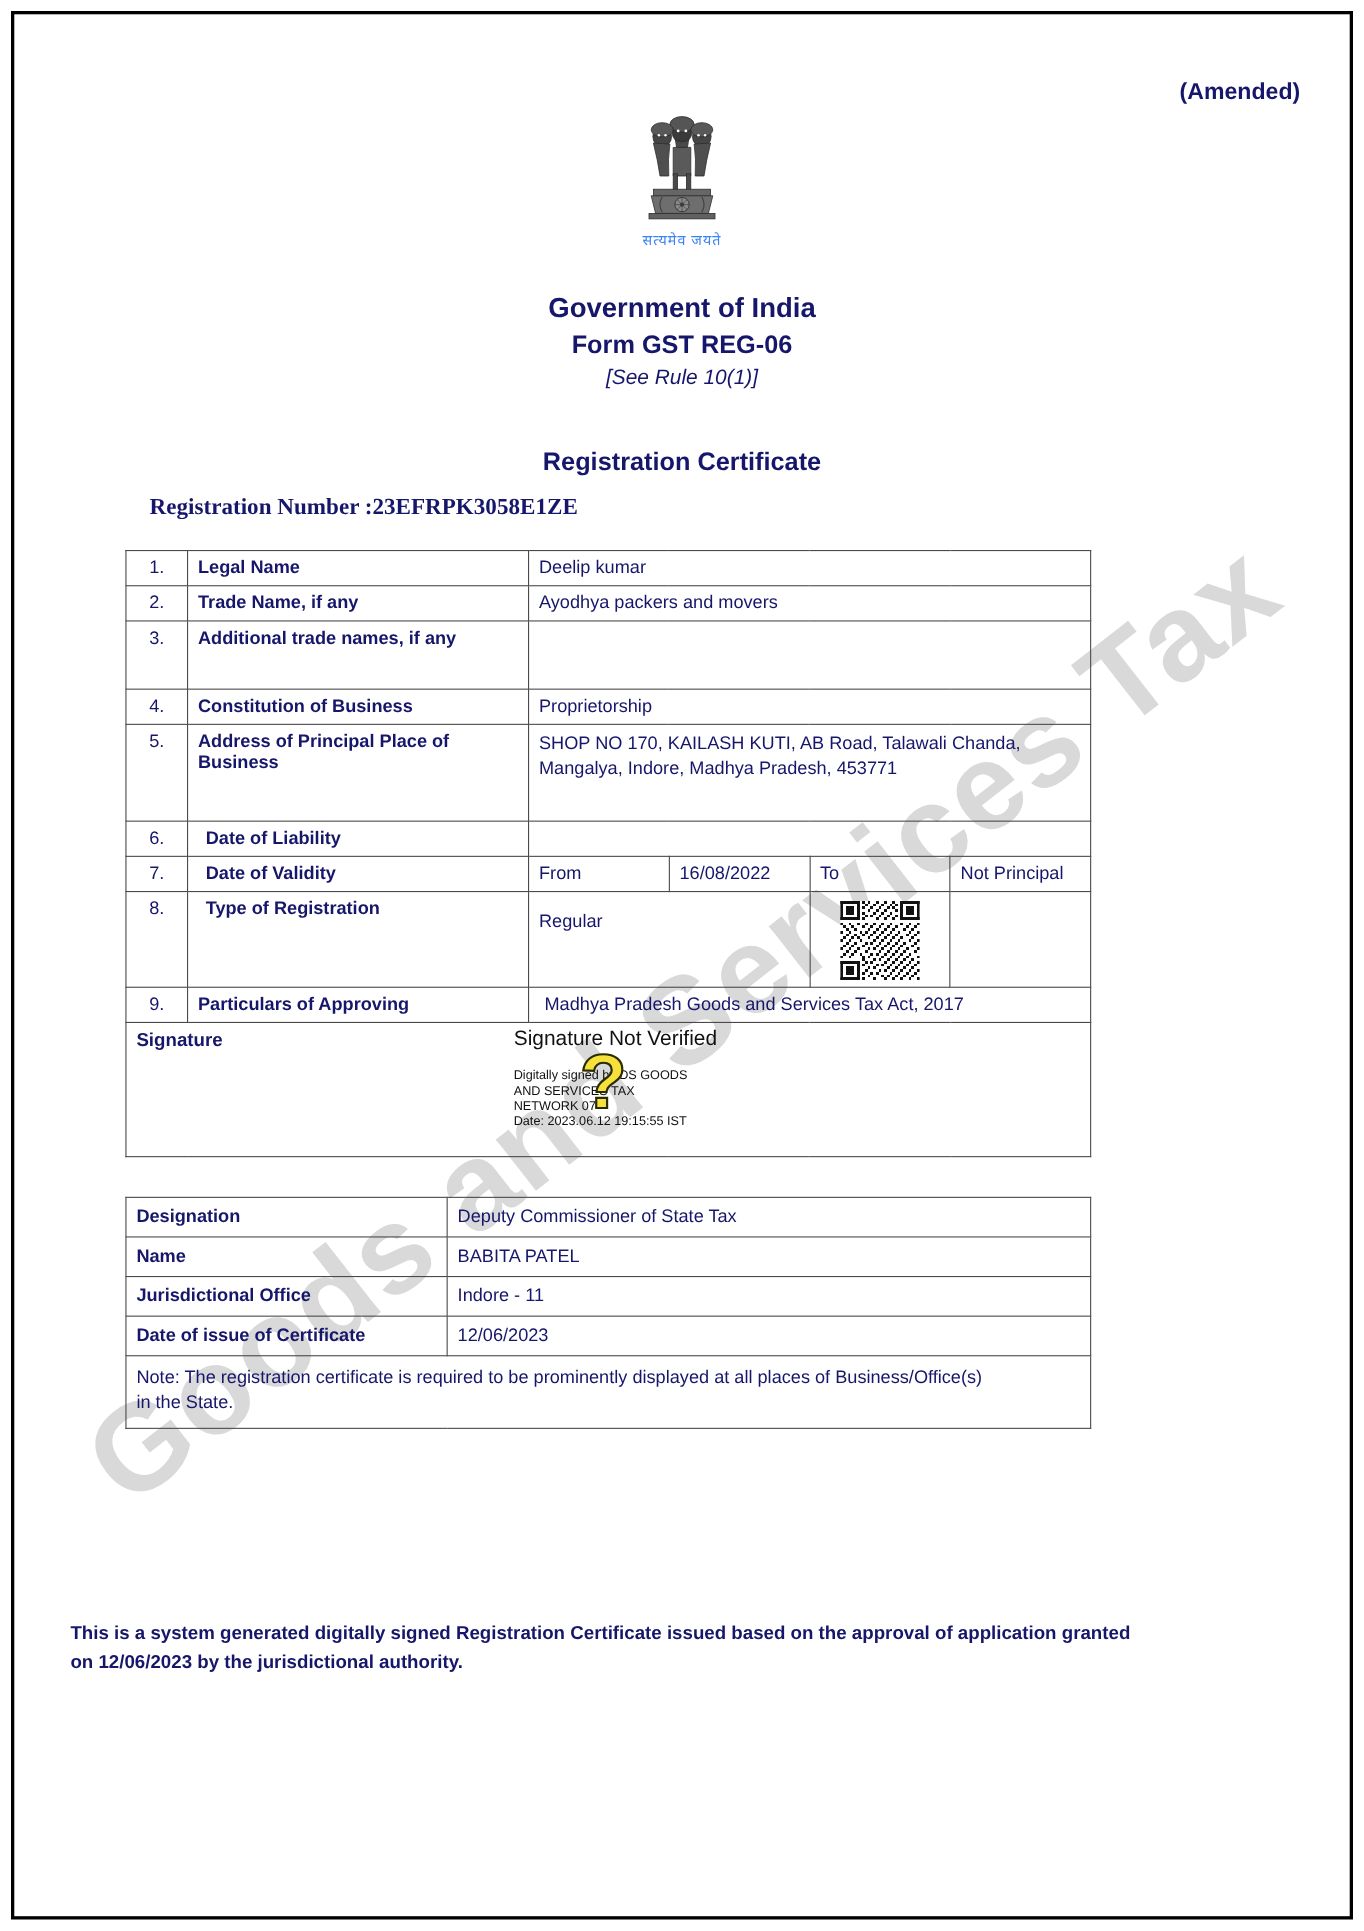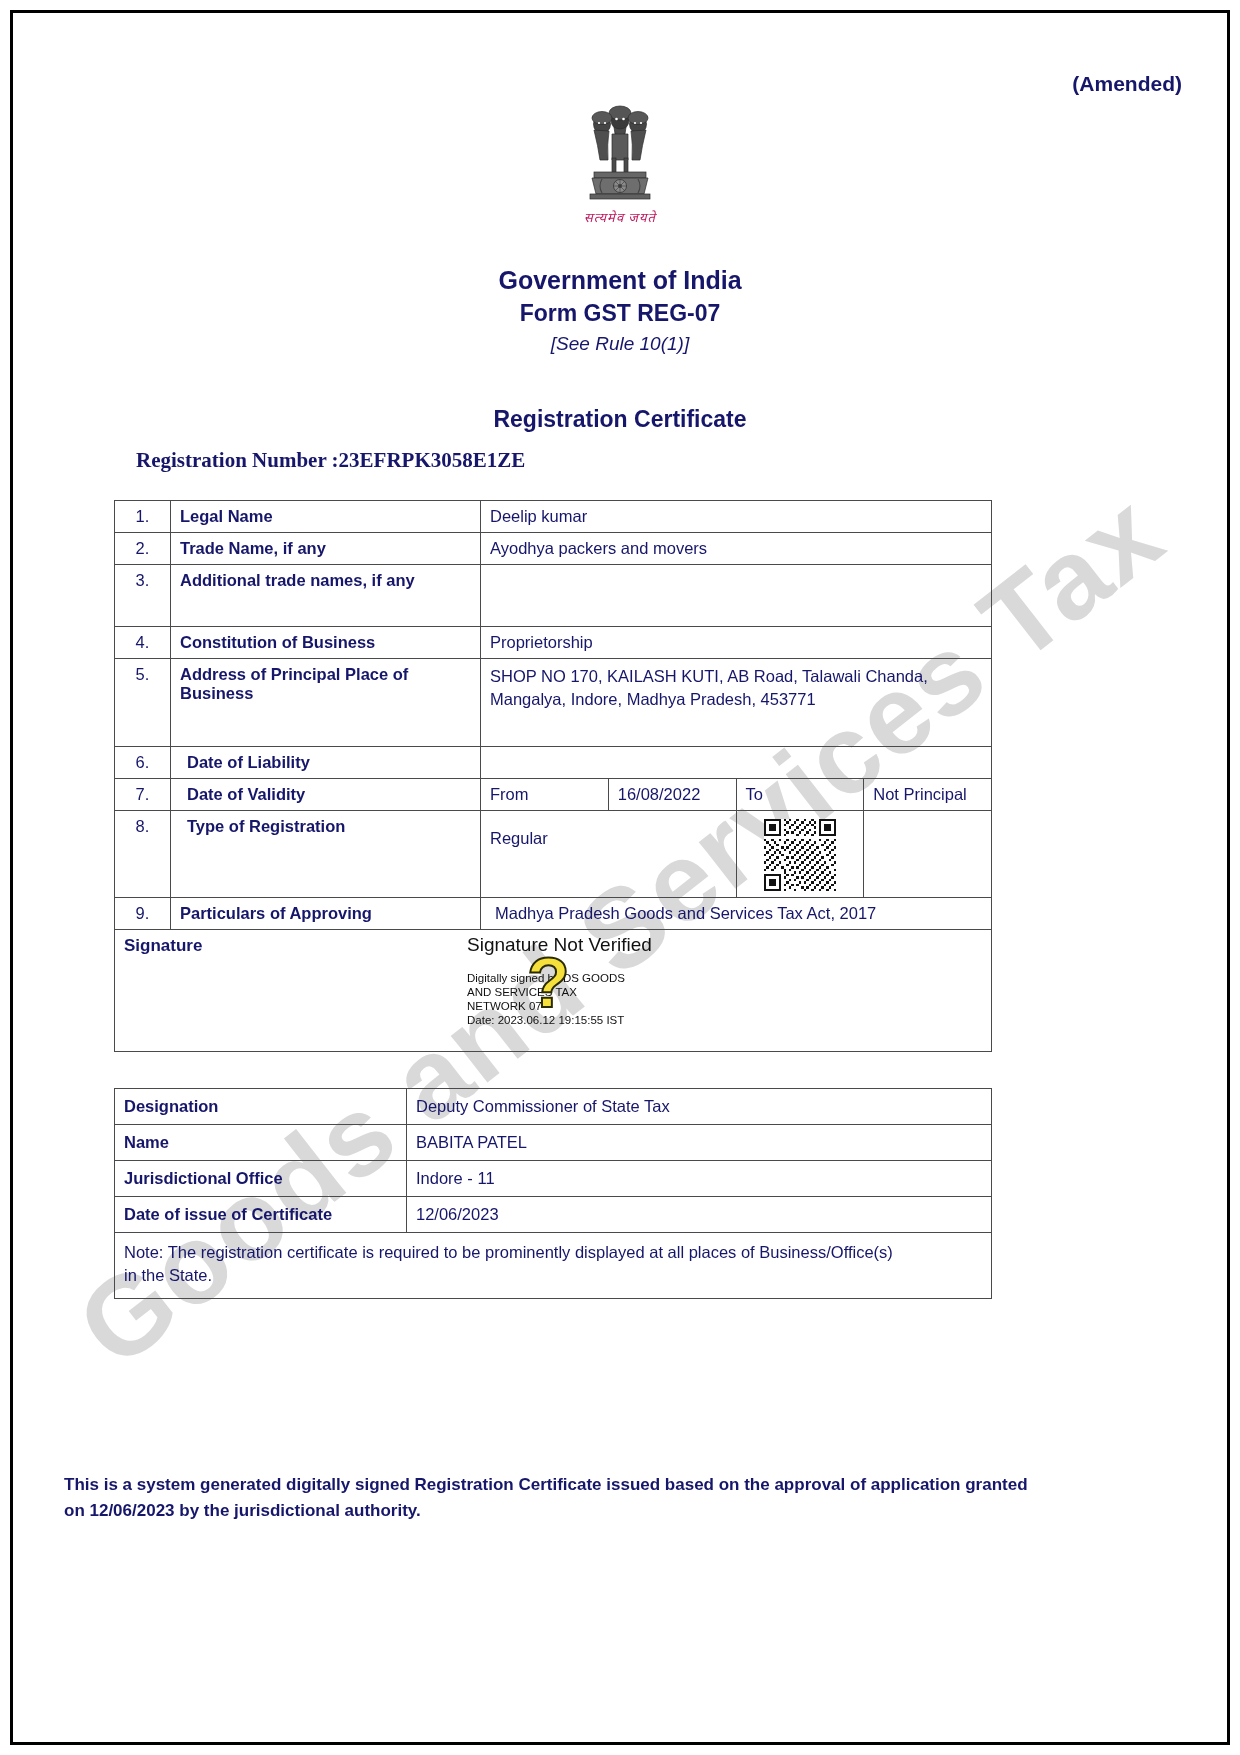--- a/index.html
+++ b/index.html
@@ -56,23 +56,22 @@
     left: 0; right: 0;
     top: 100px;
     text-align: center;
   }
   .emblem-svg { display: inline-block; }
   .emblem-motto {
     display: block;
     margin-top: -4px;
     font-family: "Liberation Serif", serif;
     font-size: 13px;
-    color: #be185d;
+    color: #3b82f6;
     letter-spacing: 1px;
-    font-style: italic;
   }
 
   
   .titles {
     position: absolute;
     left: 0; right: 0;
     top: 264px;
     text-align: center;
     color: #16166b;
     font-family: Liberation Sans, sans-serif;
@@ -256,21 +255,21 @@
           <path d="M64 79 Q68 86 64 93" fill="none" stroke="#444" stroke-width="1.1"></path>
           <rect x="16" y="94" width="60" height="5" fill="#616161"></rect>
         </g>
       </svg>
     </span>
     <span class="emblem-motto">सत्यमेव जयते</span>
   </div>
 
   <div class="titles">
     <div class="t-gov">Government of India</div>
-    <div class="t-form">Form GST REG-07</div>
+    <div class="t-form">Form GST REG-06</div>
     <div class="t-rule">[See Rule 10(1)]</div>
     <div class="t-cert">Registration Certificate</div>
   </div>
 
   <div class="regnum">Registration Number :23EFRPK3058E1ZE</div>
 
   <table class="tbl">
     <tbody>
         <tr>
       <td class="num">1.</td>

